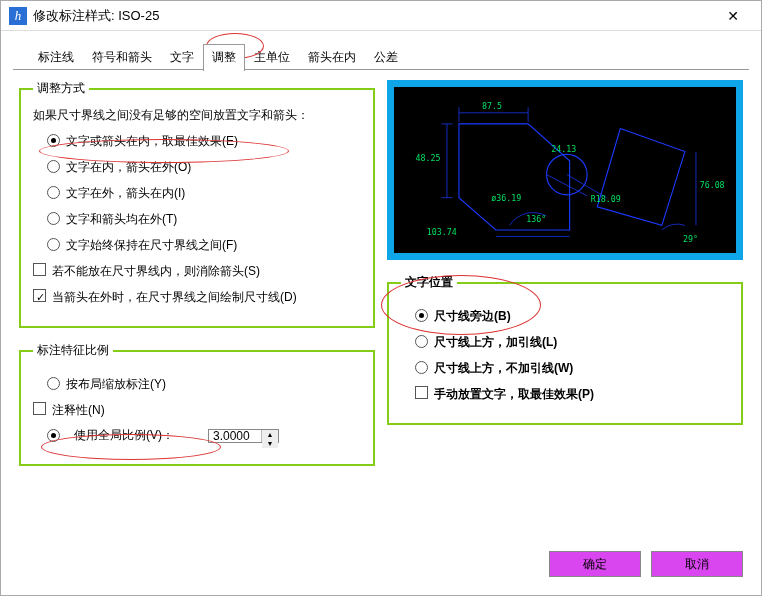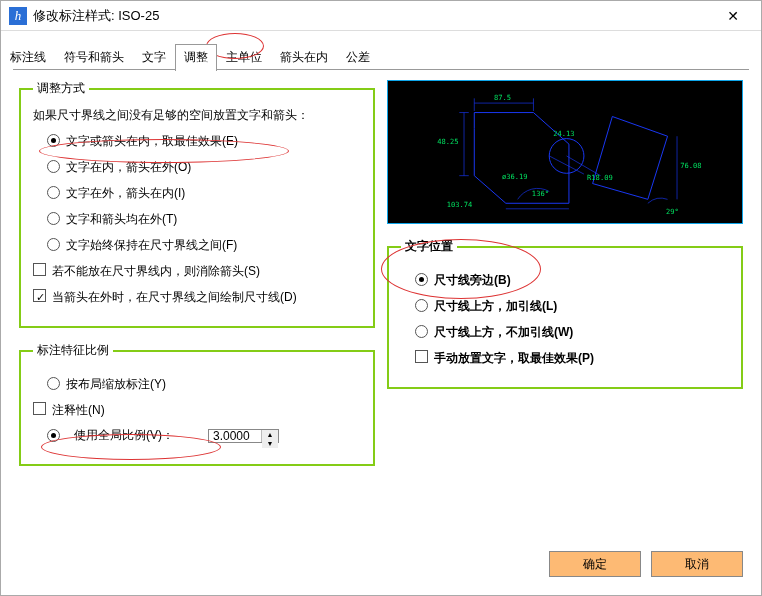--- a/index.html
+++ b/index.html
@@ -8,48 +8,48 @@
     font-family: "Microsoft YaHei", "SimSun", sans-serif;
     font-size: 12px;
     background: #fff;
     color: #000;
   }
   .window { width: 762px; height: 596px; border: 1px solid #aaa; background: #fff; position: relative; }
   .titlebar { height: 30px; background: #fff; display: flex; align-items: center; border-bottom: 1px solid #ddd; padding: 0 8px; }
   .titlebar .appicon { width: 18px; height: 18px; background: #2a6fd6; display: inline-flex; align-items: center; justify-content: center; color: #fff; font-family: serif; font-style: italic; font-size: 13px; margin-right: 6px; }
   .titlebar .title { flex: 1; font-size: 13px; }
   .titlebar .close { width: 40px; text-align: center; font-size: 14px; cursor: pointer; }
-  .tabs { display: flex; padding: 12px 12px 0 0; position: relative; }
+  .tabs { display: flex; padding: 12px 12px 0 28px; position: relative; }
   .tab { padding: 4px 8px 5px 8px; border: 1px solid transparent; border-bottom: none; cursor: pointer; position: relative; top: 1px; }
   .tab.active { border-color: #999; background: #fff; z-index: 2; }
   .tabline { position: absolute; left: 12px; right: 12px; bottom: 0; height: 1px; background: #999; z-index: 1; }
   .content { padding: 10px 18px; display: flex; gap: 12px; }
   .leftcol { flex: 1; }
   .rightcol { flex: 1; }
   fieldset { border: 2px solid #84cc16; padding: 8px 12px 12px 12px; margin: 0 0 14px 0; }
   legend { padding: 0 4px; font-size: 12px; }
   .desc { margin: 2px 0 6px 0; }
   .opt { display: flex; align-items: flex-start; margin: 8px 0 8px 14px; gap: 6px; line-height: 1.5; }
   .opt .ctl { flex: 0 0 auto; margin-top: 2px; }
   .opt.cb { margin-left: 0; align-items: flex-start; }
   .opt.cb .ctl { margin-top: 1px; }
   .radio, .checkbox { width: 13px; height: 13px; border: 1px solid #555; display: inline-block; position: relative; cursor: pointer; background: #fff; }
   .radio { border-radius: 50%; }
   .radio.checked::after { content: ""; position: absolute; inset: 3px; border-radius: 50%; background: #000; }
   .checkbox.checked::after { content: ""; position: absolute; left: 2px; top: -1px; font-size: 11px; }
   .checkbox.checked::after { content: "✓"; }
-  .preview { width: 100%; height: 144px; background: #000; border: 1px solid #0ea5e9; position: relative; overflow: hidden; }
+  .preview { width: 100%; height: 180px; background: #000; border: 7px solid #0ea5e9; position: relative; overflow: hidden; }
   .preview svg { width: 100%; height: 100%; }
   .spinwrap { display: inline-flex; align-items: stretch; border: 1px solid #888; height: 14px; margin-left: 20px; }
   .spinwrap input { border: none; width: 52px; padding: 0 4px; font-size: 12px; outline: none; }
   .spinwrap .spinbtns { display: flex; flex-direction: column; border-left: 1px solid #bbb; }
   .spinwrap .sp { width: 16px; flex: 1; background: #eee; text-align: center; font-size: 7px; line-height: 9px; cursor: pointer; }
   .scaleopt { display: flex; align-items: center; margin: 8px 0 8px 14px; gap: 14px; }
   .btnbar { position: absolute; right: 18px; bottom: 18px; display: flex; gap: 10px; }
-  .btn { min-width: 92px; height: 26px; border: 1px solid #888; background: #fdba74; cursor: pointer; display: inline-flex; align-items: center; justify-content: center; }
+  .btn { min-width: 92px; height: 26px; border: 1px solid #888; background: #d946ef; cursor: pointer; display: inline-flex; align-items: center; justify-content: center; }
   .highlight-ellipse { position: absolute; border: 1.5px solid #d33; border-radius: 50%; pointer-events: none; }
 </style>
 </head>
 <body>
 
 <div class="window">
 
   <div class="titlebar">
     <span class="appicon">h</span>
     <span class="title">修改标注样式: ISO-25</span>

